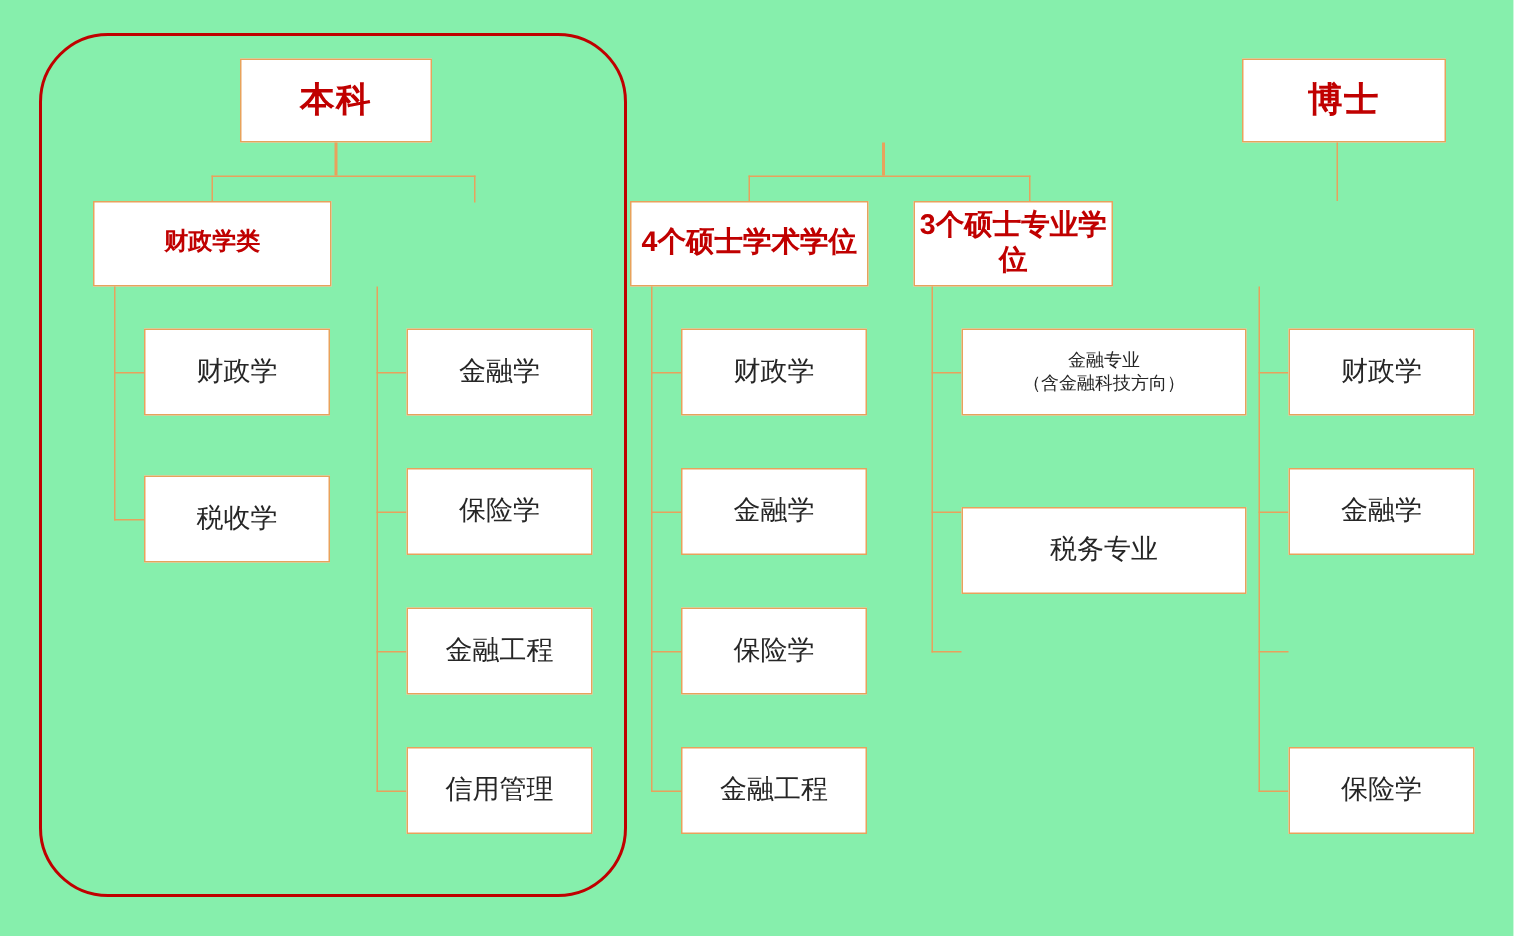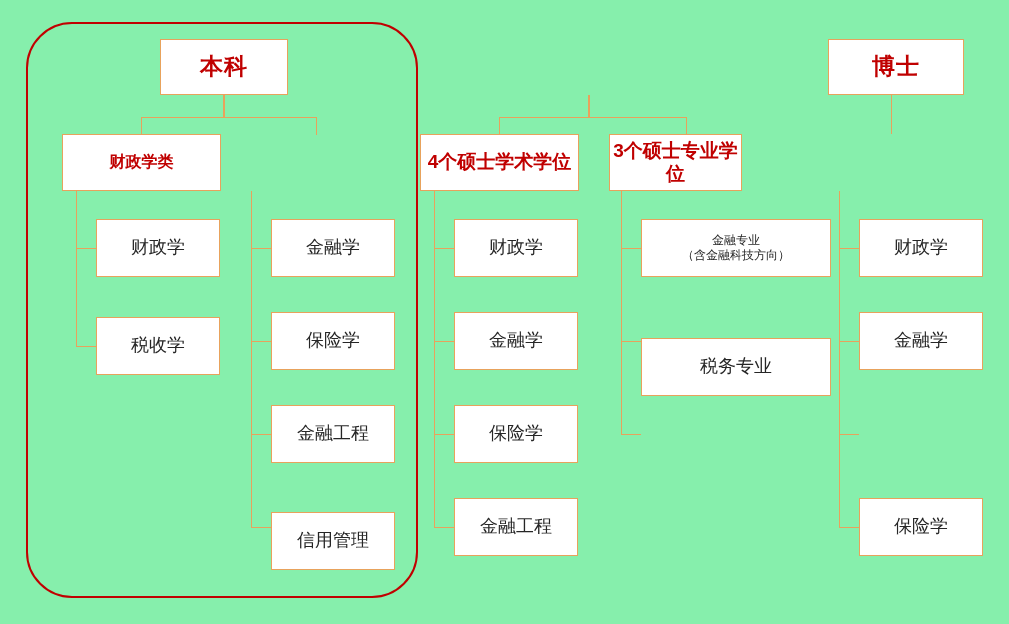--- a/index.html
+++ b/index.html
@@ -98,21 +98,21 @@
 
   <div class="conn conn-v" style="left:251px; top:191px; height:337px;"></div>
   <div class="conn conn-h" style="left:251px; top:248px; width:20px;"></div>
   <div class="conn conn-h" style="left:251px; top:341px; width:20px;"></div>
   <div class="conn conn-h" style="left:251px; top:434px; width:20px;"></div>
   <div class="conn conn-h" style="left:251px; top:526.6px; width:20px;"></div>
 
   <div class="node node-leaf" style="left:271px; top:219px; width:124px; height:58px;">金融学</div>
   <div class="node node-leaf" style="left:271px; top:312px; width:124px; height:58px;">保险学</div>
   <div class="node node-leaf" style="left:271px; top:405px; width:124px; height:58px;">金融工程</div>
-  <div class="node node-leaf" style="left:271px; top:498px; width:124px; height:58px;margin-top:14px;">信用管理</div>
+  <div class="node node-leaf" style="left:271px; top:498px; width:124px; height:58px;">信用管理</div>
 
 
   <div class="conn conn-v" style="left:588.3px; top:95px; height:22px;"></div>
   <div class="conn conn-h" style="left:499px; top:116.6px; width:188px;"></div>
   <div class="conn conn-v" style="left:499px; top:116.6px; height:18px;"></div>
   <div class="conn conn-v" style="left:686px; top:116.6px; height:18px;"></div>
 
   <div class="node node-cat small" style="left:420px; top:134px; width:159px; height:57px;">4个硕士学术学位</div>
 
   <div class="node node-cat small" style="left:609px; top:134px; width:133px; height:57px;">3个硕士专业学位</div>

